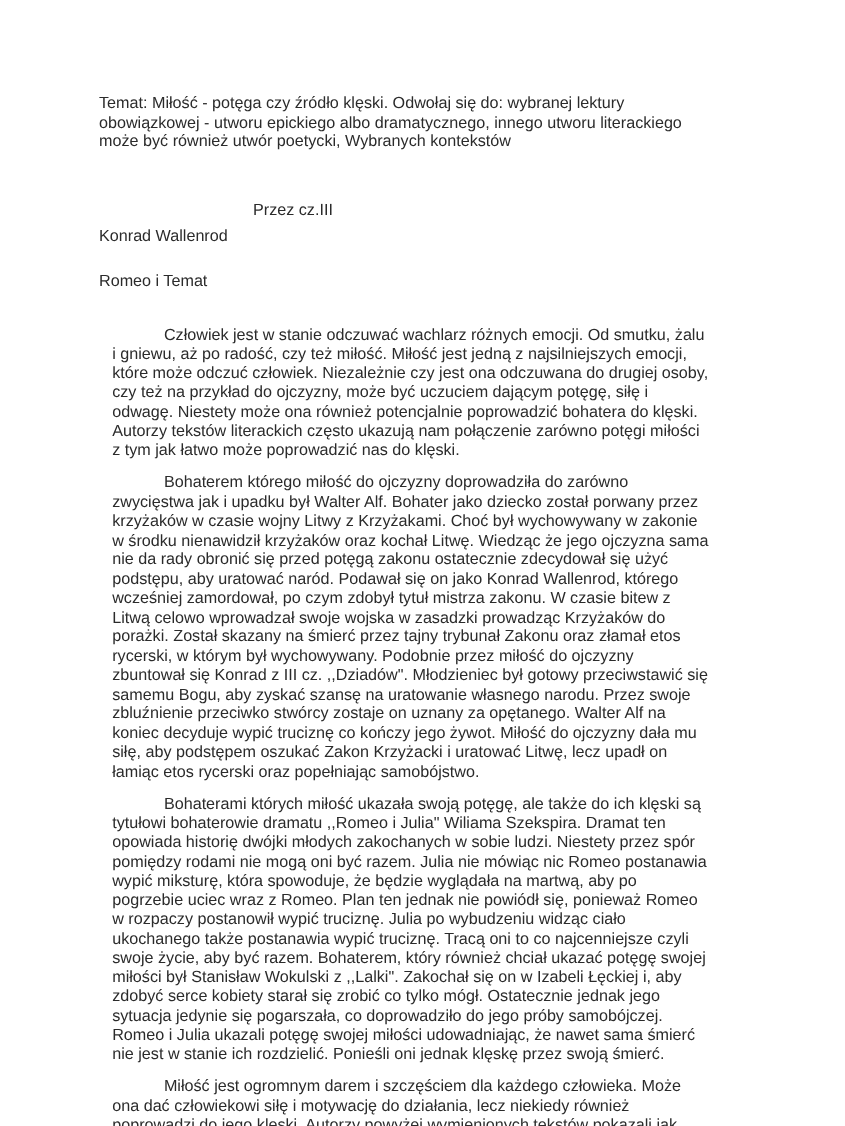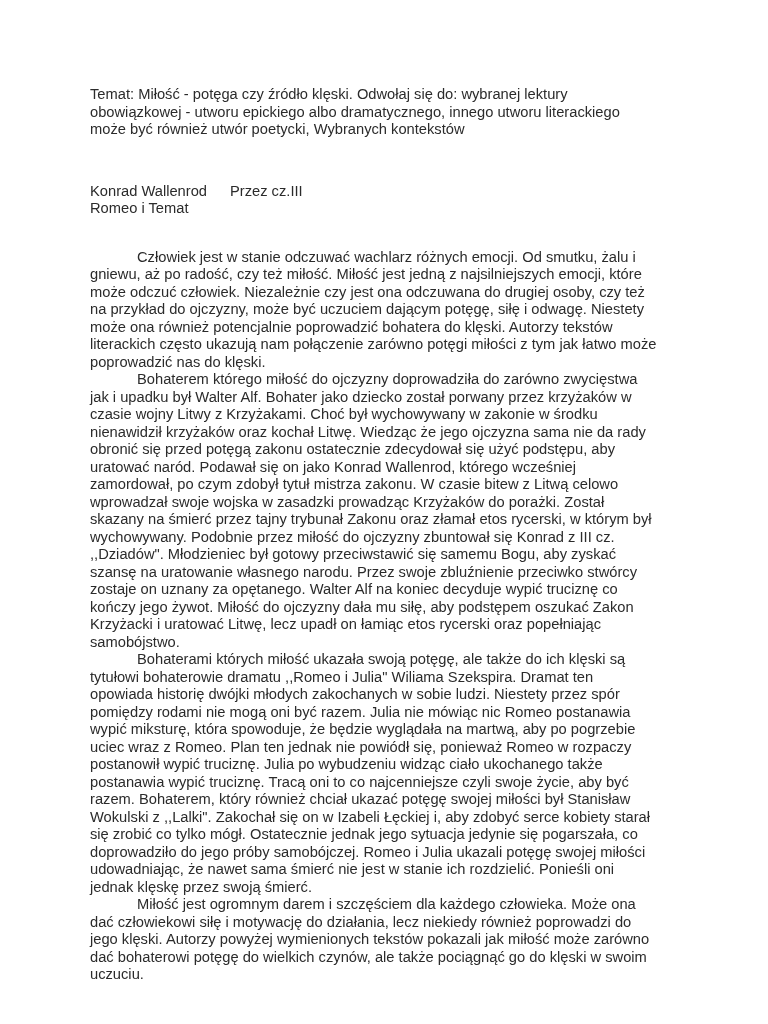--- a/index.html
+++ b/index.html
@@ -27,26 +27,27 @@
   }
   .reading-list {
     margin: 0 0 31px 0;
   }
   .rl-row {
     display: flex;
   }
   .rl-col-left {
     width: 140px;
     flex: 0 0 140px;
+    margin-top: 24px;
   }
   .rl-col-right {
     flex: 1;
   }
   .essay p {
-    margin: 0;
+    margin: 12px;
     text-indent: 47px;
   }
 </style>
 </head>
 <body>
 
 <div class="page">
 
   <p class="topic">Temat: Miłość - potęga czy źródło klęski. Odwołaj się do: wybranej lektury obowiązkowej - utworu epickiego albo dramatycznego, innego utworu literackiego może być również utwór poetycki, Wybranych kontekstów</p>
 

